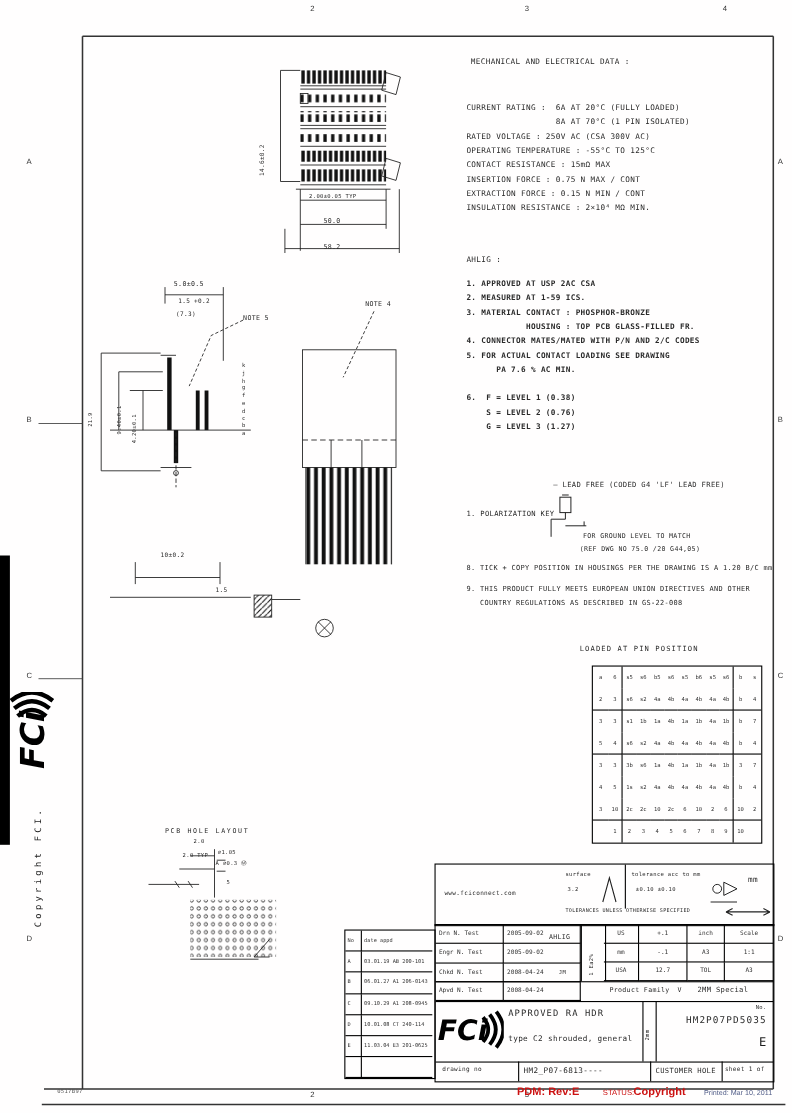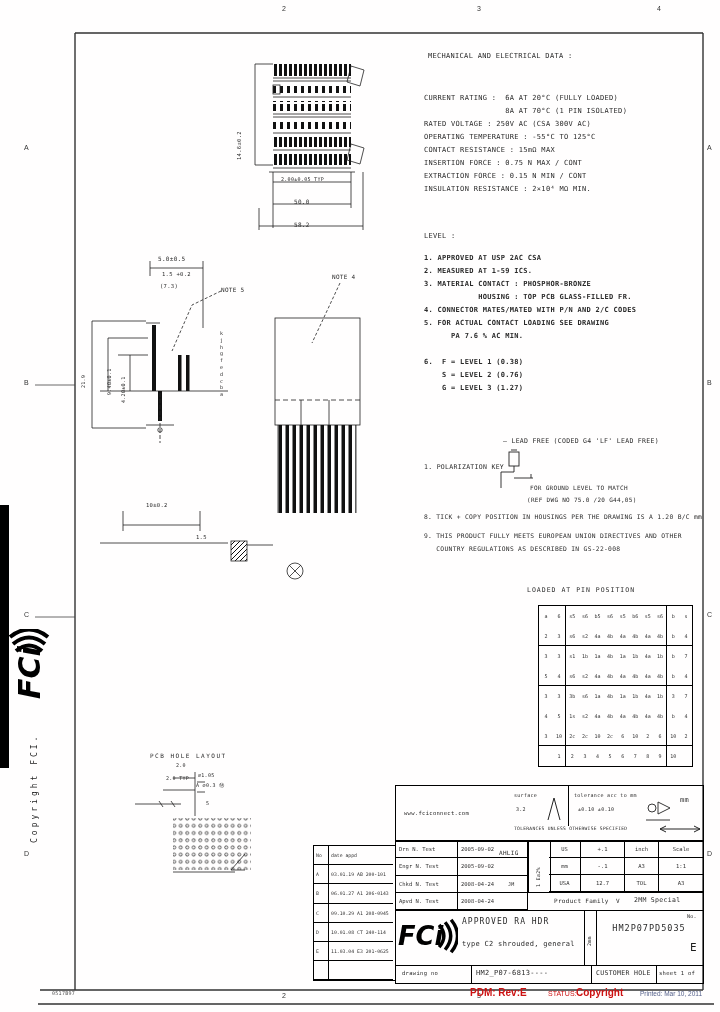--- a/index.html
+++ b/index.html
@@ -200,21 +200,21 @@
   <span class="abs mono t7" style="left:428px;top:50px;">MECHANICAL AND ELECTRICAL DATA :</span>
   <div class="abs mono t7 pre" style="left:424px;top:92px;">CURRENT RATING :  6A AT 20°C (FULLY LOADED)
                   8A AT 70°C (1 PIN ISOLATED)
 RATED VOLTAGE : 250V AC (CSA 300V AC)
 OPERATING TEMPERATURE : -55°C TO 125°C
 CONTACT RESISTANCE : 15mΩ MAX
 INSERTION FORCE : 0.75 N MAX / CONT
 EXTRACTION FORCE : 0.15 N MIN / CONT
 INSULATION RESISTANCE : 2×10⁴ MΩ MIN.</div>
 
-  <span class="abs mono t7" style="left:424px;top:230px;">LEVEL :</span>
+  <span class="abs mono t7" style="left:424px;top:230px;">AHLIG :</span>
   <div class="abs mono t7 pre" style="left:424px;top:252px;font-weight:bold;">1. APPROVED AT USP 2AC CSA
 2. MEASURED AT 1-59 ICS.
 3. MATERIAL CONTACT : PHOSPHOR-BRONZE
             HOUSING : TOP PCB GLASS-FILLED FR.
 4. CONNECTOR MATES/MATED WITH P/N AND 2/C CODES
 5. FOR ACTUAL CONTACT LOADING SEE DRAWING
       PA 7.6 % AC MIN.
 
 6.  F = LEVEL 1 (0.38)
     S = LEVEL 2 (0.76)
@@ -417,21 +417,21 @@
         <path d="M55,7 Q68,23 55,39" stroke="#000" stroke-width="4" fill="none"></path>
         <path d="M62,4 Q77,23 62,42" stroke="#000" stroke-width="4" fill="none"></path>
       </svg>
     </div>
     <span class="abs mono t8" style="left:66px;top:76px;letter-spacing:1px;">APPROVED RA HDR</span>
     <span class="abs mono t7" style="left:66px;top:97px;">type C2 shrouded, general</span>
     <div class="vline" style="left:188px;top:69px;height:55px;"></div>
     <span class="abs mono t5 rot" style="left:190px;top:105px;">2mm</span>
     <div class="vline" style="left:200px;top:69px;height:55px;"></div>
     <span class="abs mono t5" style="left:291px;top:72px;">No.</span>
-    <span class="abs mono" style="left:205px;top:82px;width:96px;text-align:center;font-size:8.5px;letter-spacing:1px;">HM2P07PD5035</span>
+    <span class="abs mono" style="left:205px;top:82px;width:96px;text-align:right;font-size:8.5px;letter-spacing:1px;">HM2P07PD5035</span>
     <span class="abs" style="left:294px;top:100px;font-size:11px;font-family:'DejaVu Sans Mono',monospace;">E</span>
 
     <div class="hline" style="left:0;top:124px;width:307px;"></div>
     <div class="vline" style="left:75px;top:124px;height:18px;"></div>
     <div class="vline" style="left:195px;top:124px;height:18px;"></div>
     <div class="vline" style="left:260px;top:124px;height:18px;"></div>
     <span class="abs mono t55" style="left:6px;top:129px;">drawing no</span>
     <span class="abs mono t7" style="left:80px;top:126px;">HM2_P07-6813----</span>
     <span class="abs mono t65" style="left:200px;top:128px;">CUSTOMER HOLE</span>
     <span class="abs mono t55" style="left:263px;top:129px;">sheet 1 of</span>

